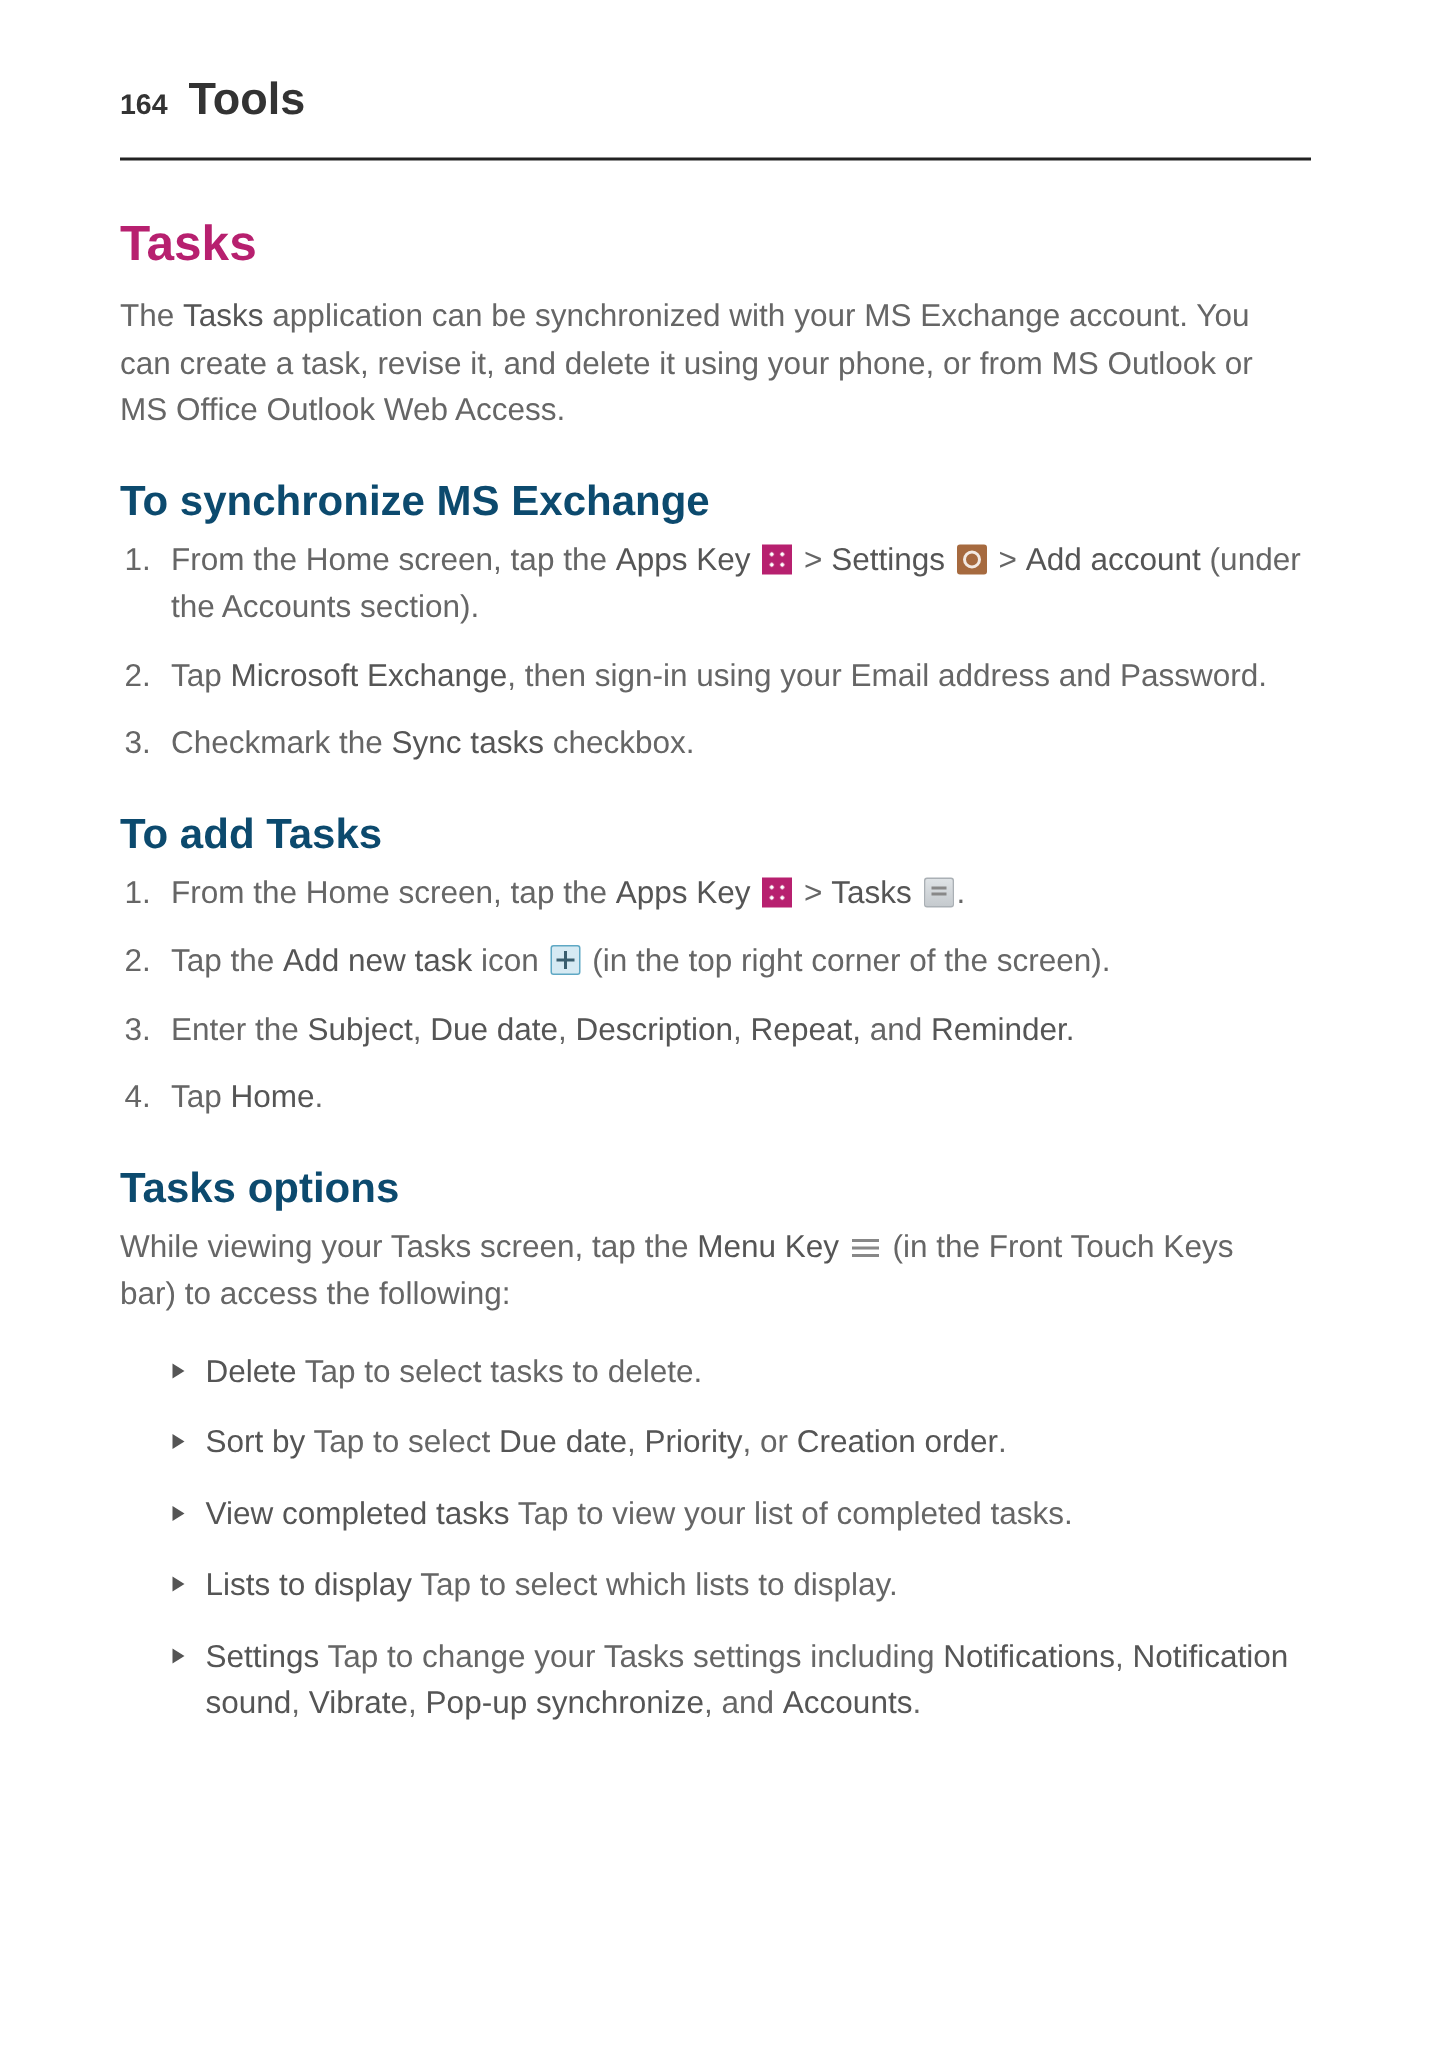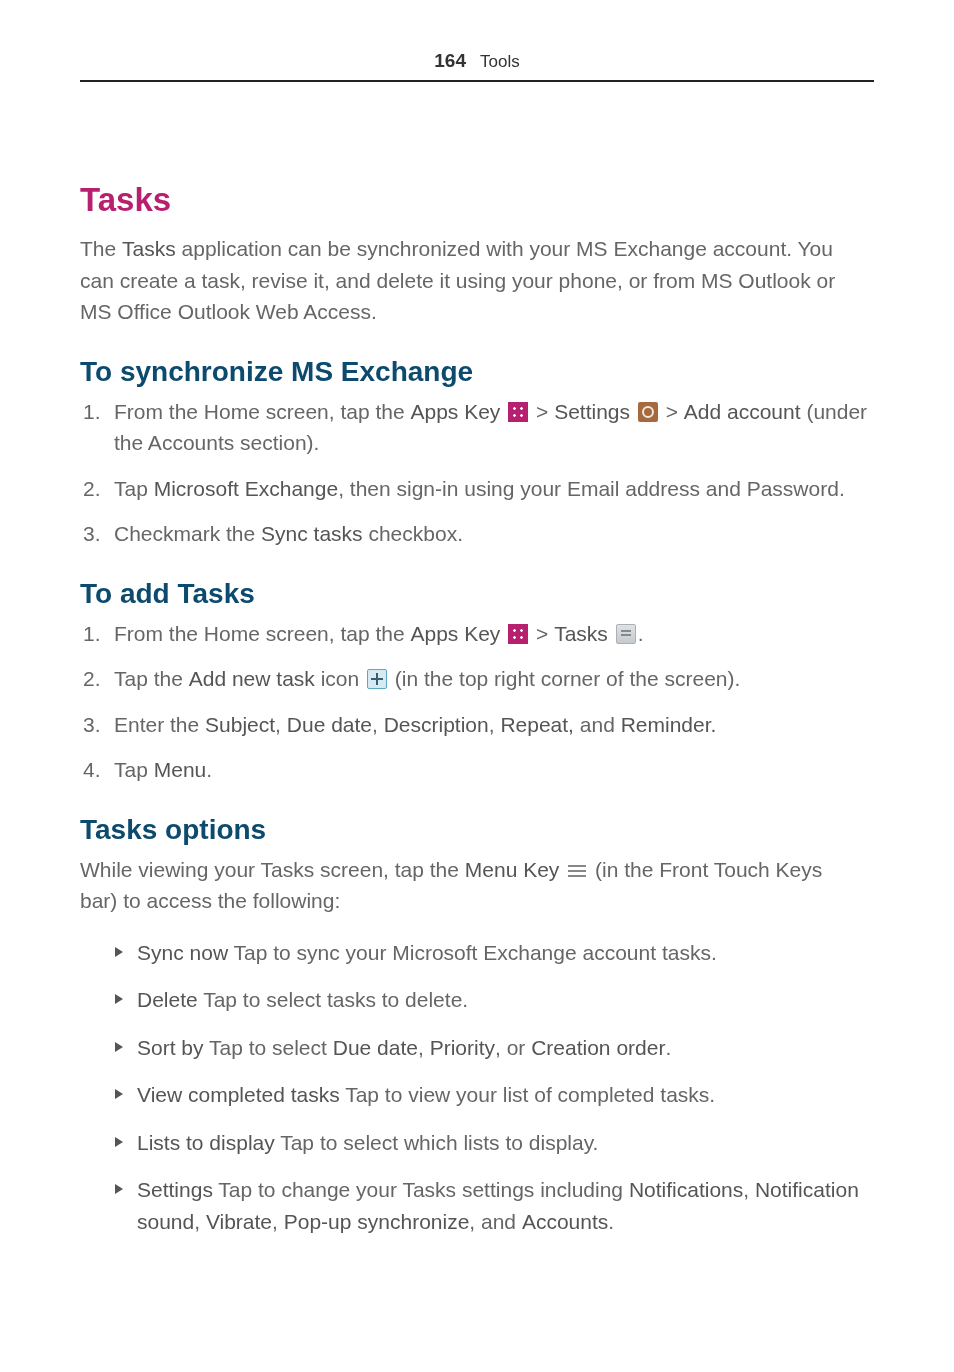--- a/index.html
+++ b/index.html
@@ -12,33 +12,32 @@
       width: 954px;
     }
     .page {
       padding: 50px 80px 60px 80px;
     }
     .header {
       display: flex;
       align-items: baseline;
       gap: 14px;
       border-bottom: 2px solid #222;
-      padding-bottom: 8px;
-      margin-bottom: 99px;
-      justify-content: center;
+      padding-bottom: 21px;
+      margin-bottom: 36px;
     }
     .page-num {
       font-size: 19px;
       font-weight: bold;
       color: #333;
     }
     .section-name {
-      font-size: 17px;
+      font-size: 30px;
       color: #333;
-      font-weight: 400;
+      font-weight: 700;
     }
     .h1 {
       color: #b7206f;
       font-size: 33px;
       font-weight: bold;
       margin-bottom: 14px;
     }
     .h2 {
       color: #0c4a6e;
       font-size: 28px;
@@ -216,35 +215,32 @@
     <li>
       <span class="num">2.</span>
       <span>Tap the </span><span class="b">Add new task</span><span> icon </span><span class="icon plus-icon"></span><span> (in the top right corner of the screen).</span>
     </li>
     <li>
       <span class="num">3.</span>
       <span>Enter the </span><span class="b">Subject</span><span>, </span><span class="b">Due date</span><span>, </span><span class="b">Description</span><span>, </span><span class="b">Repeat,</span><span> and </span><span class="b">Reminder.</span>
     </li>
     <li>
       <span class="num">4.</span>
-      <span>Tap </span><span class="b">Menu</span><span>.</span>
+      <span>Tap </span><span class="b">Home</span><span>.</span>
     </li>
   </ol>
 
   <div class="h2">Tasks options</div>
   <p>
     <span>While viewing your Tasks screen, tap the </span><span class="b">Menu Key</span>
     <span class="menu-icon"></span><span> (in the Front Touch Keys bar) to access the following:</span>
   </p>
 
   <ul class="bullets">
     <li><span class="tri"></span>
-      <span class="b">Sync now</span><span> Tap to sync your Microsoft Exchange account tasks.</span>
-    </li>
-    <li><span class="tri"></span>
       <span class="b">Delete</span><span> Tap to select tasks to delete.</span>
     </li>
     <li><span class="tri"></span>
       <span class="b">Sort by</span><span> Tap to select </span><span class="b">Due date</span><span>, </span><span class="b">Priority</span><span>, or </span><span class="b">Creation order</span><span>.</span>
     </li>
     <li><span class="tri"></span>
       <span class="b">View completed tasks</span><span> Tap to view your list of completed tasks.</span>
     </li>
     <li><span class="tri"></span>
       <span class="b">Lists to display</span><span> Tap to select which lists to display.</span>

